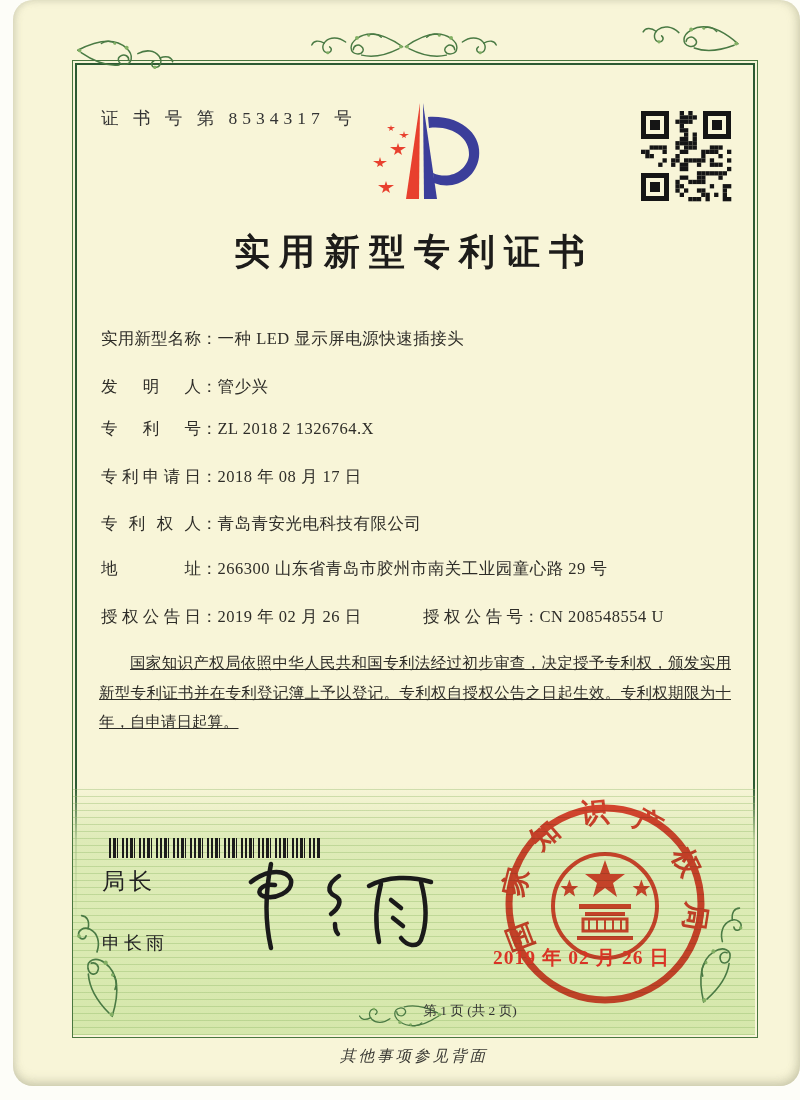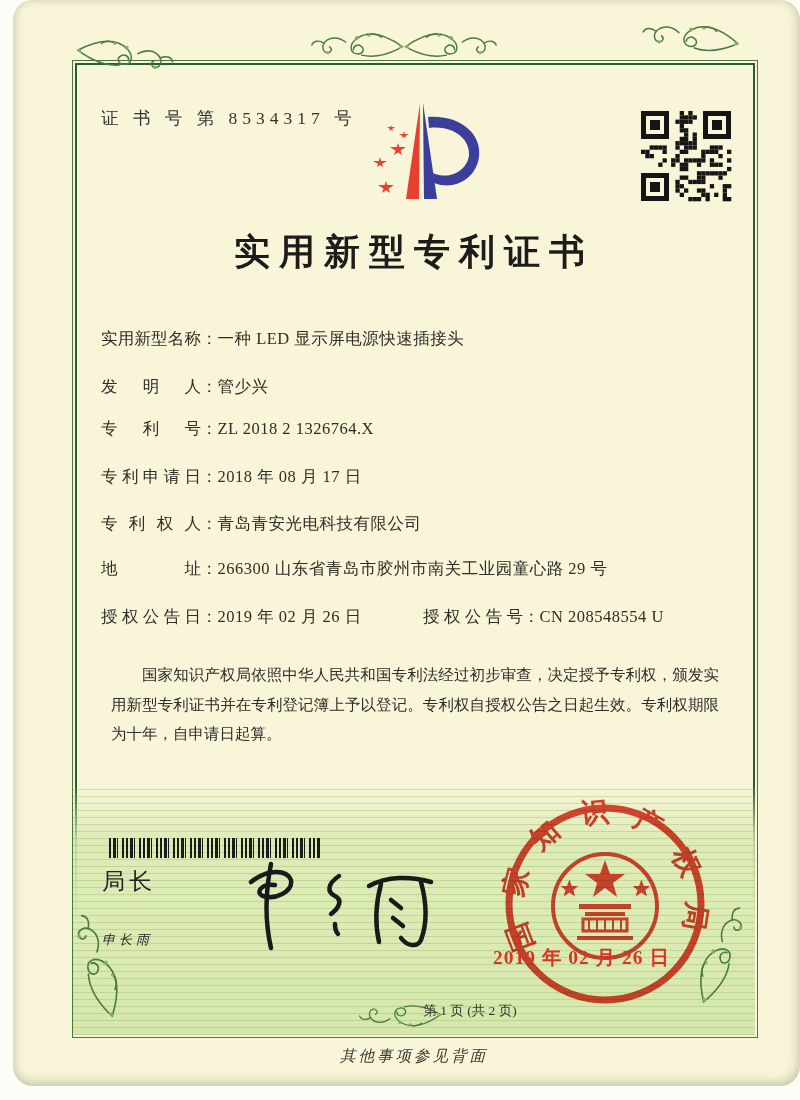--- a/index.html
+++ b/index.html
@@ -20,25 +20,25 @@
   .title{left:59px;top:228px;width:684px;text-align:center;font-size:36px;font-weight:bold;letter-spacing:9px;color:#1d1c1a;}
   .fields{position:absolute;left:88px;top:322px;width:640px;font-size:16.5px;color:#2e2d28;}
   .frow{position:absolute;left:0;white-space:nowrap;}
   .flabel{display:inline-block;width:100px;text-align:justify;text-align-last:justify;vertical-align:bottom;}
   .fvalue{letter-spacing:.5px;}
   .frow.r1{top:6px}.frow.r2{top:54px}.frow.r3{top:96px}.frow.r4{top:144px}
   .frow.r5{top:191px}.frow.r6{top:236px}.frow.r7{top:284px}
   .grant-col2{position:absolute;left:322px;top:0;white-space:nowrap;}
   .paras{position:absolute;left:82px;top:644px;width:640px;font-size:15.5px;line-height:29.5px;
          text-align:justify;color:#2e2d28;}
-  .paras p{margin:16px;text-indent:2em;}
+  .paras p{margin:4px;text-indent:2em;text-decoration:underline;}
   .barcode{position:absolute;left:96px;top:838px;width:211px;height:20px;
      background:repeating-linear-gradient(90deg,#1b1b1b 0 2px,transparent 2px 4px,#1b1b1b 4px 7px,transparent 7px 8px,#1b1b1b 8px 9px,transparent 9px 13px,#1b1b1b 13px 15px,transparent 15px 17px);}
   .director-title{left:89px;top:866px;font-size:23px;letter-spacing:4px;color:#222;}
-  .director-name{left:89px;top:931px;font-size:13px;letter-spacing:4px;color:#222;font-style:italic;}
+  .director-name{left:89px;top:931px;font-size:18px;letter-spacing:4px;color:#222;}
   .signature{position:absolute;left:222px;top:850px;}
   .seal{position:absolute;left:486px;top:798px;mix-blend-mode:multiply;opacity:.93;}
   .seal-date{left:480px;top:944px;font-size:19.5px;color:#d93425;letter-spacing:1px;font-weight:bold;white-space:nowrap;}
   .page-info{left:59px;top:1002px;width:796px;text-align:center;font-size:13.5px;color:#333;}
   .back-note{left:59px;top:1046px;width:684px;text-align:center;font-size:15.5px;letter-spacing:3px;color:#3a3a35;font-style:italic;}
   .logo{position:absolute;left:333px;top:95px;}
   .qr{position:absolute;left:622px;top:105px;}
   .orn{position:absolute;}
 </style>
 </head>

